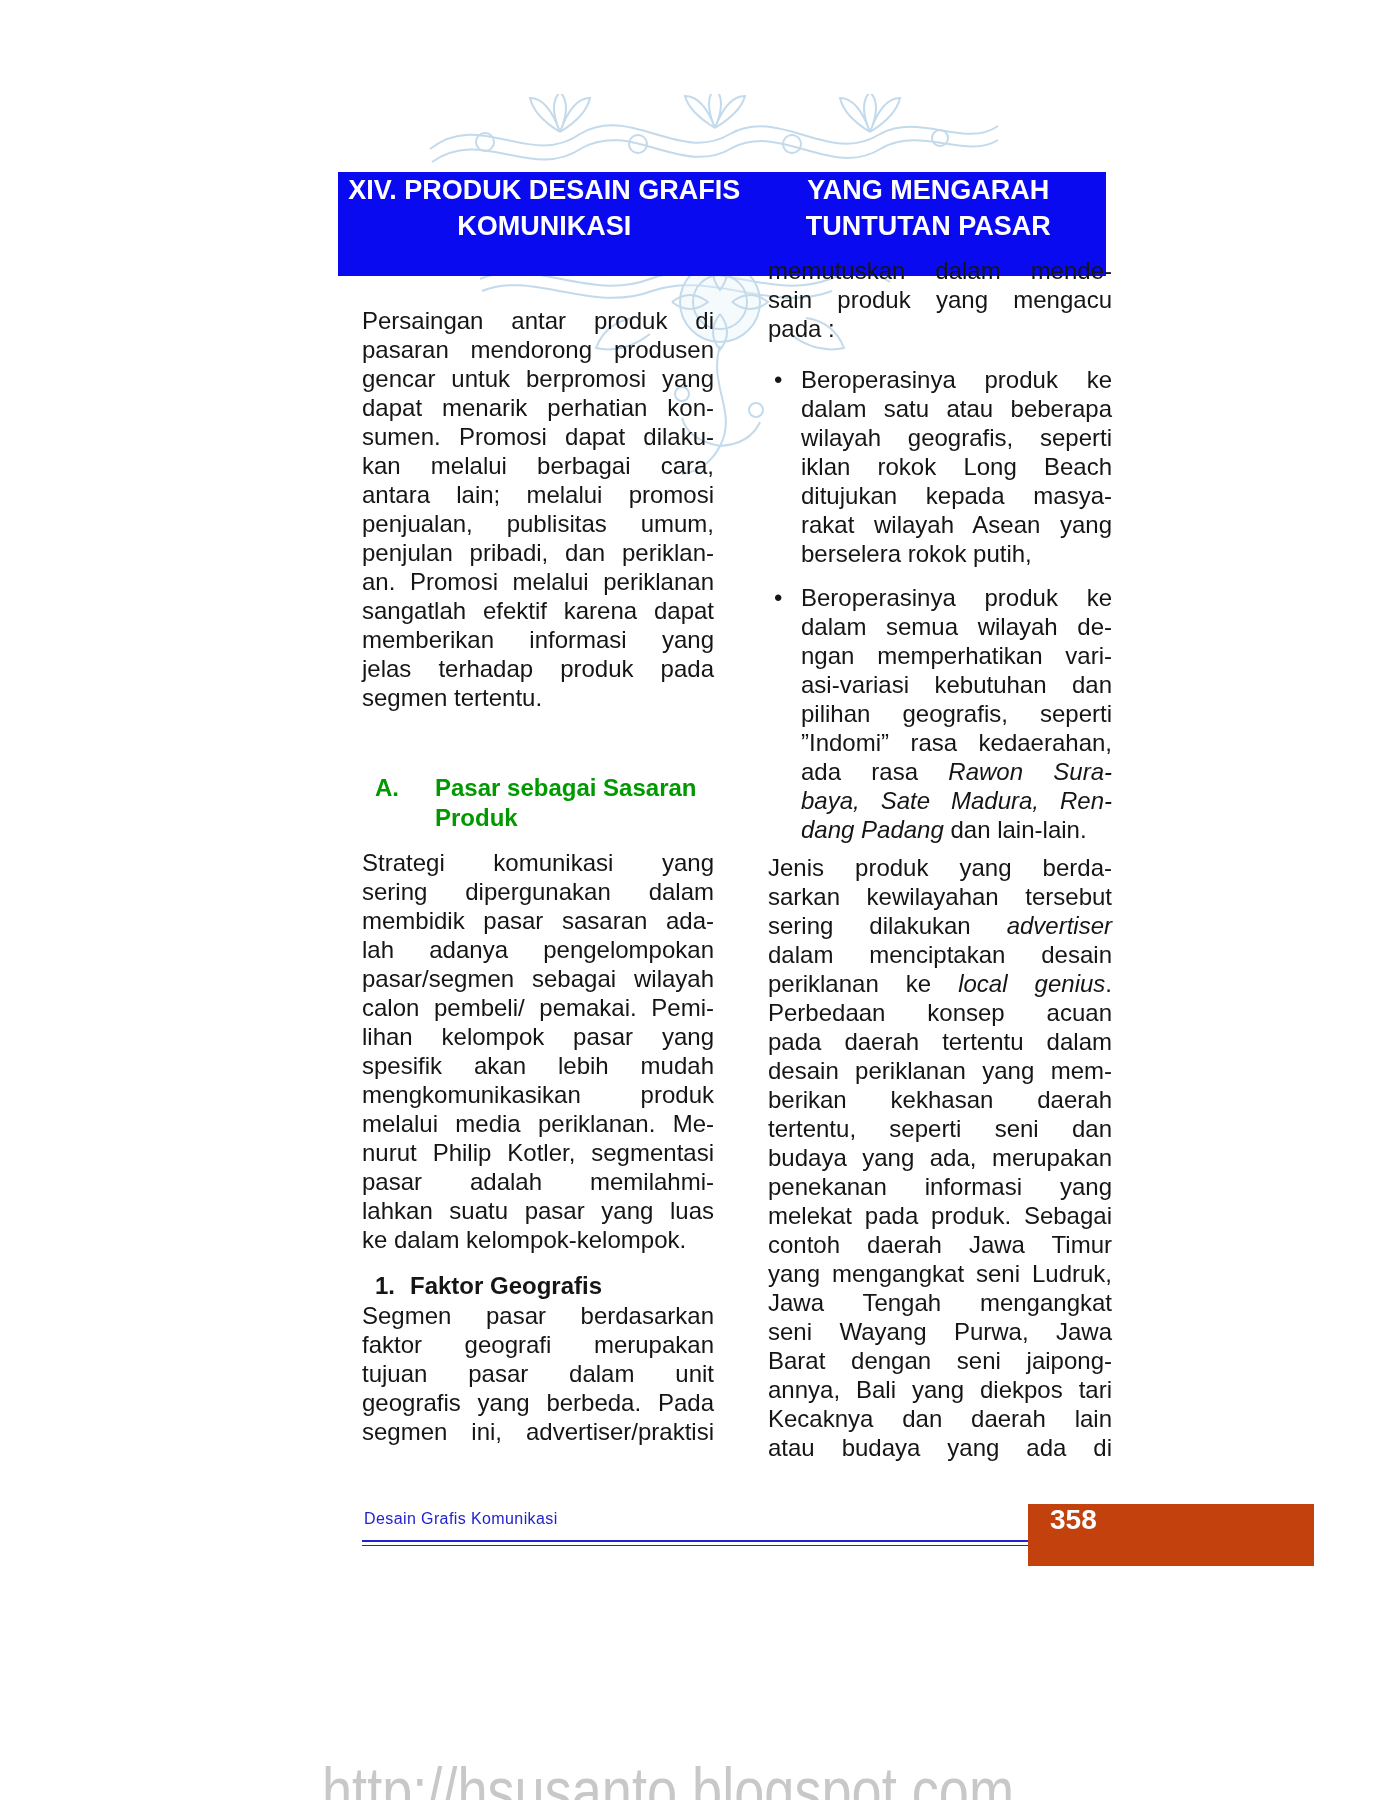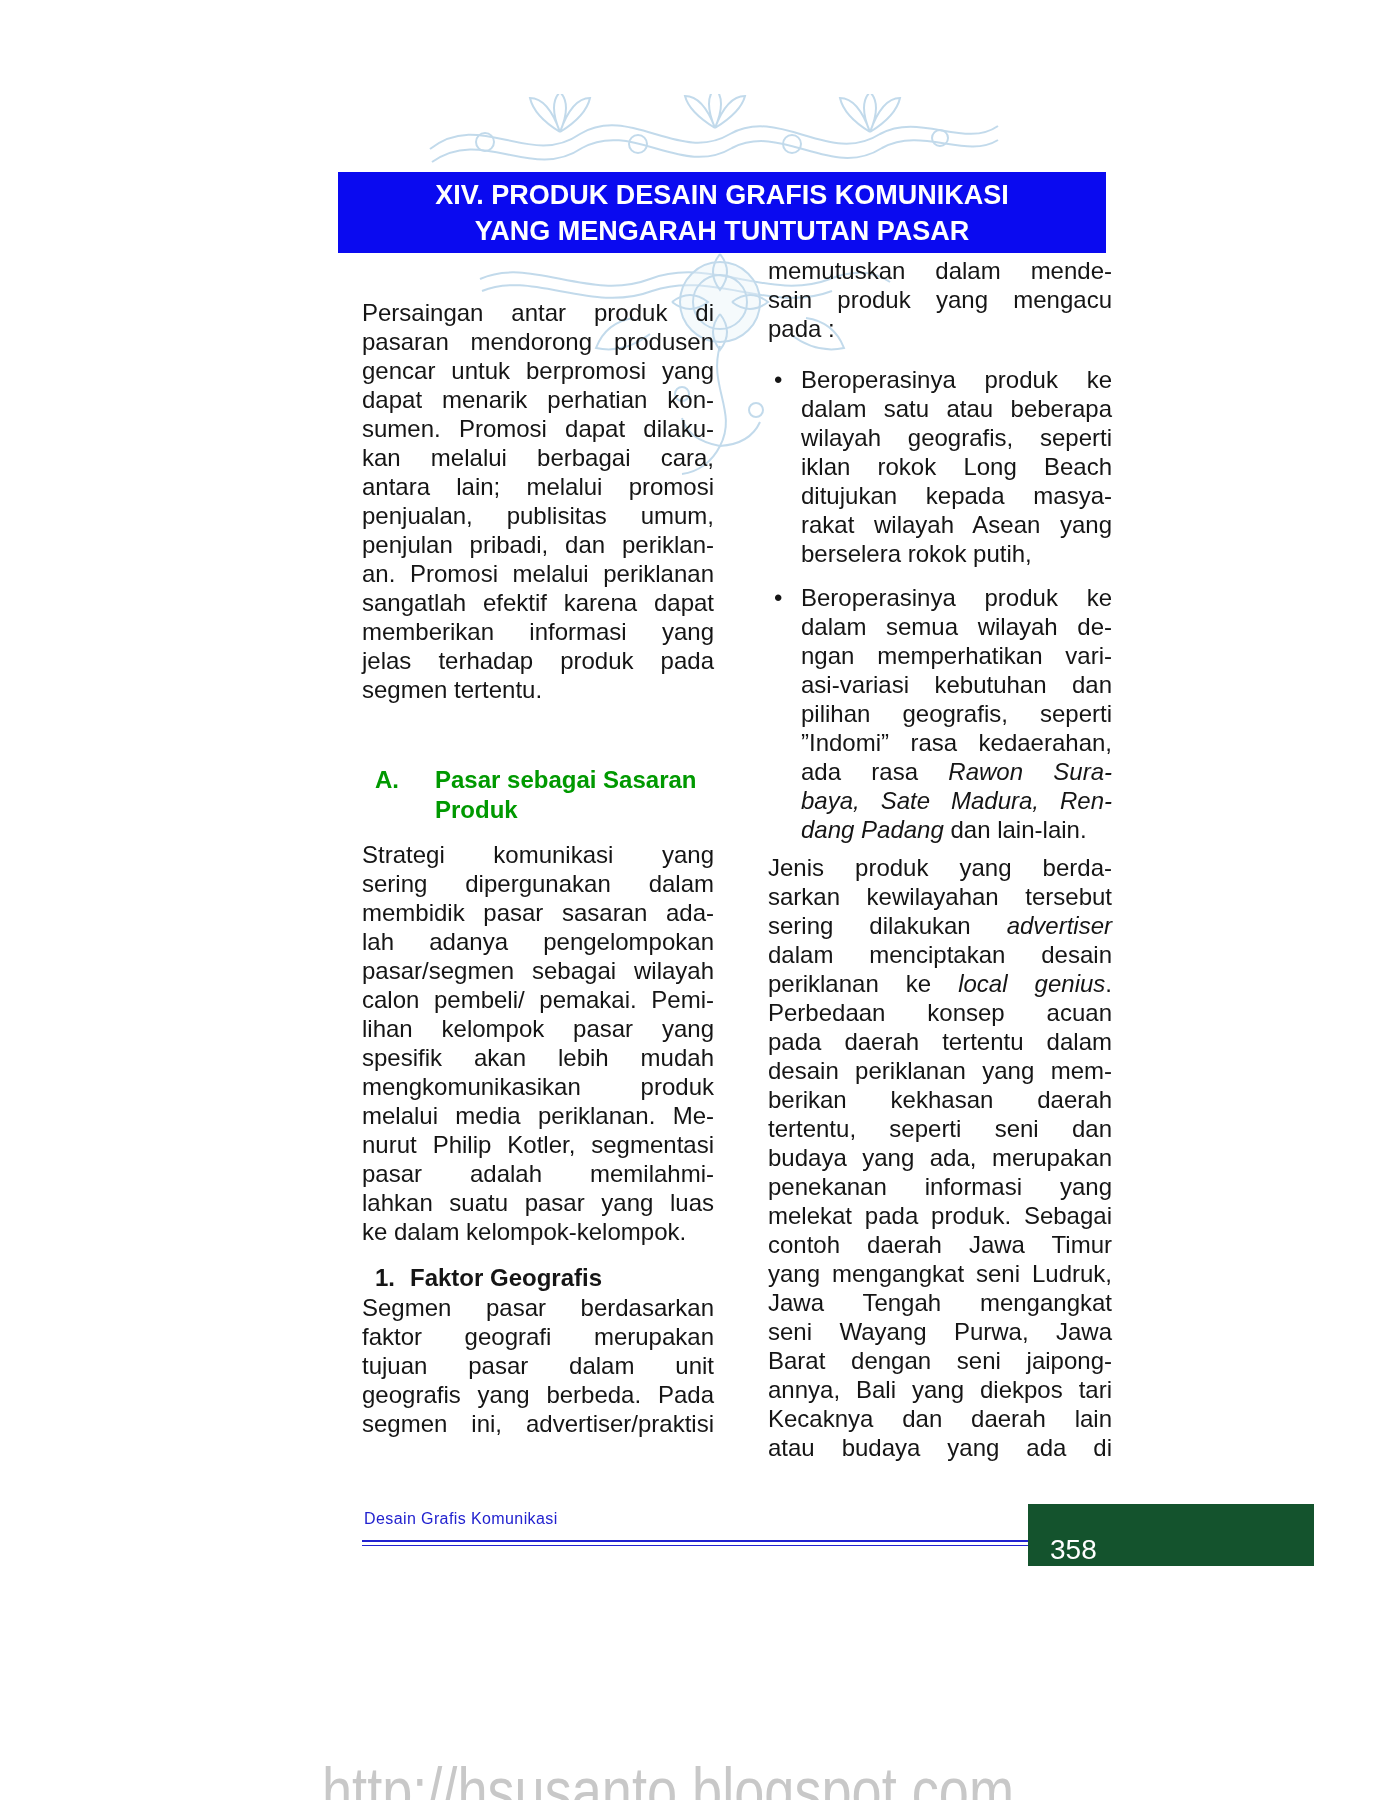--- a/index.html
+++ b/index.html
@@ -2,23 +2,23 @@
 <html><head>
 <meta charset="utf-8">
 <style>
   html,body{margin:0;padding:0;}
   body{
     width:1390px;height:1800px;position:relative;overflow:hidden;
     background:#ffffff;font-family:"Liberation Sans",sans-serif;
   }
   .ornament{position:absolute;left:420px;top:94px;z-index:0;}
   .banner{
-    position:absolute;left:338px;top:172px;width:768px;height:81px;
+    position:absolute;left:338px;top:172px;width:768px;height:104px;
     background:#0a0af0;z-index:2;color:#ffffff;text-align:center;
-    display:flex;flex-direction:column;justify-content:center;
+    display:flex;flex-direction:row;justify-content:center;
   }
   .banner .t{font-weight:bold;font-size:27px;line-height:36px;}
   .col{position:absolute;z-index:2;color:#151515;font-size:24px;}
   .col-left{left:362px;top:298px;width:352px;}
   .col-right{left:768px;top:256px;width:344px;}
   .line{height:29px;line-height:29px;}
   .jl{text-align:justify;text-align-last:justify;}
   .ll{text-align:left;text-align-last:left;}
   .block{position:relative;}
   .block.heading{font-weight:bold;}
@@ -32,22 +32,22 @@
   .footer-title{
     position:absolute;left:364px;top:1510px;z-index:2;
     font-size:16px;color:#2222cf;letter-spacing:0.4px;
   }
   .footer-rule{
     position:absolute;left:362px;top:1540px;width:666px;height:3px;z-index:2;
     border-top:2px solid #2222cf;border-bottom:1px solid #2222cf;
   }
   .page-badge{
     position:absolute;left:1028px;top:1504px;width:286px;height:62px;z-index:2;
-    background:#14532d;color:#ffffff;display:flex;align-items:flex-end;
-    padding-left:22px;box-sizing:border-box;font-size:28px;font-weight:normal;
+    background:#c2410c;color:#ffffff;display:flex;align-items:flex-start;
+    padding-left:22px;box-sizing:border-box;font-size:28px;font-weight:bold;
   }
   .url-watermark{
     position:absolute;left:322px;top:1753px;z-index:1;
     font-size:66px;color:#c8c8c8;white-space:nowrap;
     transform:scaleX(0.82);transform-origin:left top;
   }
 </style>
 </head>
 <body>
 
@@ -74,21 +74,21 @@
     <path d="M230,240 q-26,20 -54,14 q10,-26 38,-30 M370,240 q26,20 54,14 q-10,-26 -38,-30"></path>
   </g>
 </svg>
 
 <div class="banner">
   <div class="t">XIV. PRODUK DESAIN GRAFIS KOMUNIKASI</div>
   <div class="t">YANG MENGARAH TUNTUTAN PASAR</div>
 </div>
 
 <div class="col col-left" id="col-left">
-    <div class="block para" style="margin-top: 0px;">
+    <div class="block para" style="margin-top: 8px;">
       <div class="line jl"><span>Persaingan antar produk di</span></div>
       <div class="line jl"><span>pasaran mendorong produsen</span></div>
       <div class="line jl"><span>gencar untuk berpromosi yang</span></div>
       <div class="line jl"><span>dapat menarik perhatian kon-</span></div>
       <div class="line jl"><span>sumen. Promosi dapat dilaku-</span></div>
       <div class="line jl"><span>kan melalui berbagai cara,</span></div>
       <div class="line jl"><span>antara lain; melalui promosi</span></div>
       <div class="line jl"><span>penjualan, publisitas umum,</span></div>
       <div class="line jl"><span>penjulan pribadi, dan periklan-</span></div>
       <div class="line jl"><span>an. Promosi melalui periklanan</span></div>

